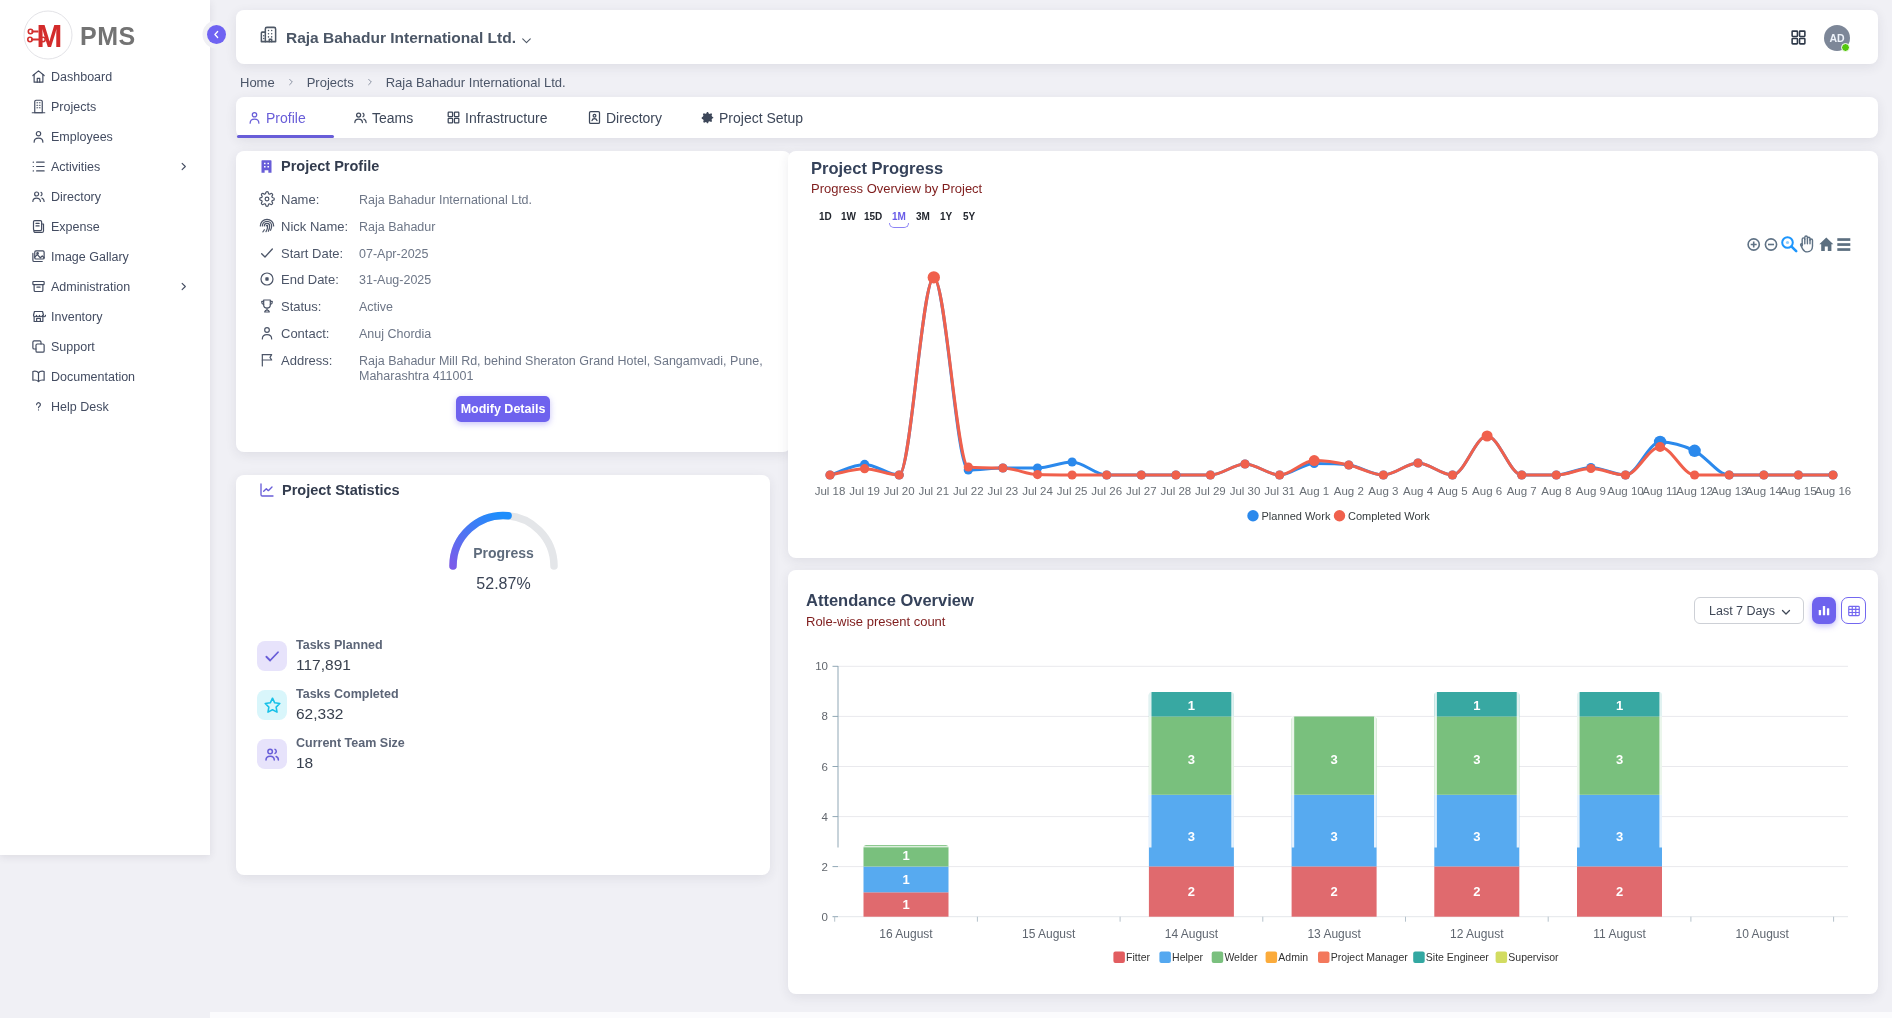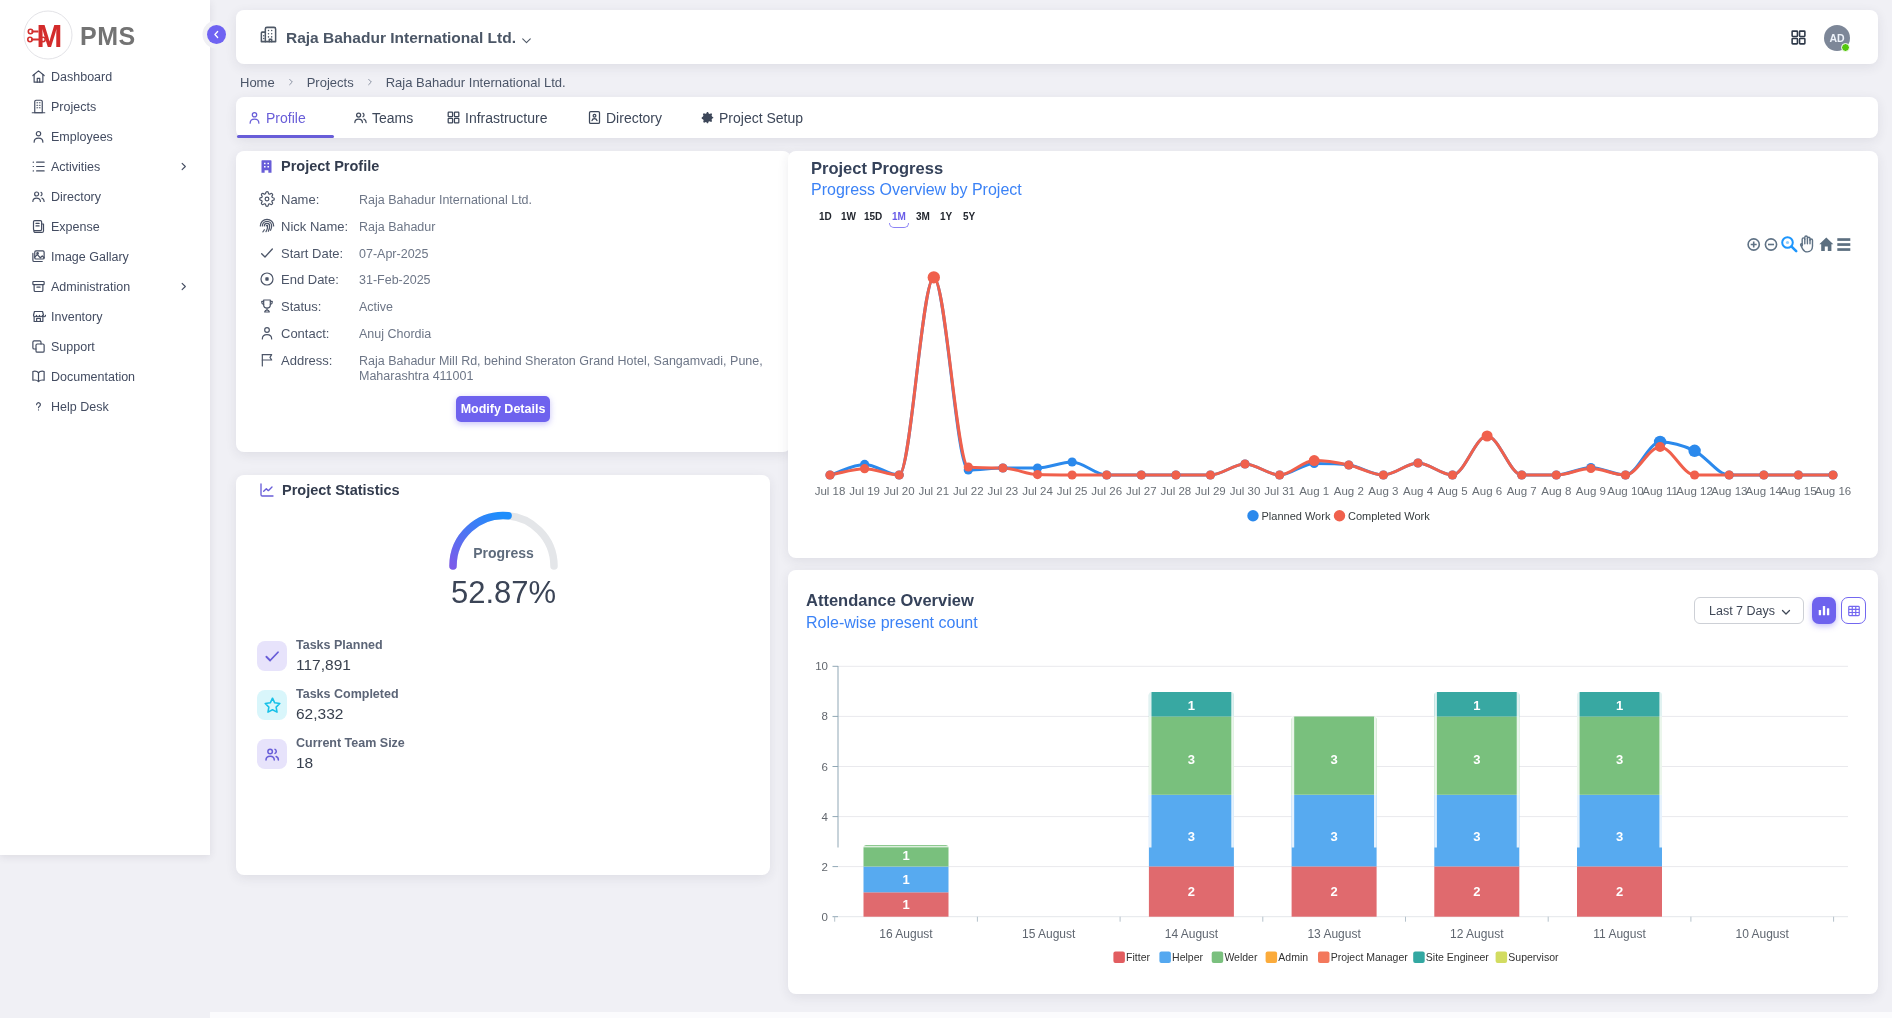--- a/index.html
+++ b/index.html
@@ -45,31 +45,31 @@
 .prow .lbl { position:absolute; left:22px; top:0; color:#4c5568; white-space:nowrap; }
 .prow .val { position:absolute; left:100px; top:0.5px; color:#6d7687; width:420px; font-size:12.5px; line-height:15.5px; }
 #modbtn { position:absolute; left:220px; top:245px; width:94px; height:26px; background:#6e62ee; border-radius:5px; color:#fff; font-size:12.5px; font-weight:bold; text-align:center; line-height:26px; box-shadow:0 2px 6px rgba(115,103,240,.4); }
 .cardtitle { position:absolute; left:23px; top:7px; font-size:14.5px; font-weight:bold; color:#333c4e; }
 .cardtitle svg { vertical-align:-3px; margin-right:7px; }
 
 
 #scard { left:236px; top:475px; width:534px; height:400px; }
 #gaugewrap { position:absolute; left:210px; top:25px; width:115px; height:75px; }
 #gprog { position:absolute; left:210px; top:70px; width:115px; text-align:center; font-size:14px; font-weight:bold; color:#5e6b7c; }
-#gpct { position:absolute; left:170px; top:100px; width:195px; text-align:center; font-size:31px; color:#3b4456; }
+#gpct { position:absolute; left:170px; top:100px; width:195px; text-align:center; font-size:16px; color:#3b4456; }
 .stat { position:absolute; left:21px; }
 .staticon { position:absolute; left:0; top:3px; width:30px; height:30px; border-radius:8px; }
 .staticon svg { position:absolute; left:6px; top:6px; }
 .stat .slbl { position:absolute; left:39px; top:0; font-size:12.5px; font-weight:bold; color:#5c6577; white-space:nowrap; }
 .stat .snum { position:absolute; left:39px; top:17.5px; font-size:15.5px; color:#39414f; }
 
 
 #prgcard { left:788px; top:151px; width:1090px; height:407px; }
 #prgcard h3, #attcard h3 { position:absolute; left:23px; top:8px; font-size:16.5px; font-weight:bold; color:#35425a; }
-#prgcard .sub, #attcard .sub { position:absolute; left:23px; top:30px; font-size:16px; color:#3b82f6;text-align:center; }
+#prgcard .sub, #attcard .sub { position:absolute; left:23px; top:30px; font-size:13px; color:#7f1d1d;text-align:center; }
 .tbtn { position:absolute; top:60px; font-size:10px; font-weight:bold; color:#23272f; }
 .tbtn.sel { color:#695ce8; }
 #tbtnline { position:absolute; left:101px; top:72px; width:20px; height:5px; border:1.5px solid #8c83f5; border-top:none; border-radius:0 0 8px 8px; }
 #ptools { position:absolute; left:958px; top:84px; }
 
 
 #attcard { left:788px; top:570px; width:1090px; height:424px; }
 #attcard h3 { left:18px; top:21px; }
 #attcard .sub { left:18px; top:44px; }
 #attsel { position:absolute; left:906px; top:27px; width:110px; height:27px; border:1px solid #cdd0d6; border-radius:6px; background:#fff; }
@@ -304,21 +304,21 @@
       </svg>
       <span class="lbl">Start Date:</span>
       <span class="val">07-Apr-2025</span>
     </div>
   <div class="prow" style="top:121px">
       <svg width="16" height="16" viewBox="0 0 24 24" fill="none" stroke="#4c5568" stroke-width="1.8">
         <circle cx="12" cy="12" r="9"></circle>
         <rect x="9.5" y="9.5" width="5" height="5" rx="1" fill="#4c5568" stroke="none"></rect>
       </svg>
       <span class="lbl">End Date:</span>
-      <span class="val">31-Feb-2025</span>
+      <span class="val">31-Aug-2025</span>
     </div>
   <div class="prow" style="top:148px">
       <svg width="16" height="16" viewBox="0 0 24 24" fill="none" stroke="#4c5568" stroke-width="1.8" stroke-linecap="round" stroke-linejoin="round">
         <path d="M7 3h10v7a5 5 0 0 1-10 0Z"></path>
         <path d="M7 5H4.5a.5.5 0 0 0-.5.5C4 8 5.5 9.5 7 9.8M17 5h2.5a.5.5 0 0 1 .5.5c0 2.5-1.5 4-3 4.3"></path>
         <path d="M12 15v3"></path>
         <path d="M8.5 21c.5-2 1.8-3 3.5-3s3 1 3.5 3Z"></path>
       </svg>
       <span class="lbl">Status:</span>
       <span class="val">Active</span>

